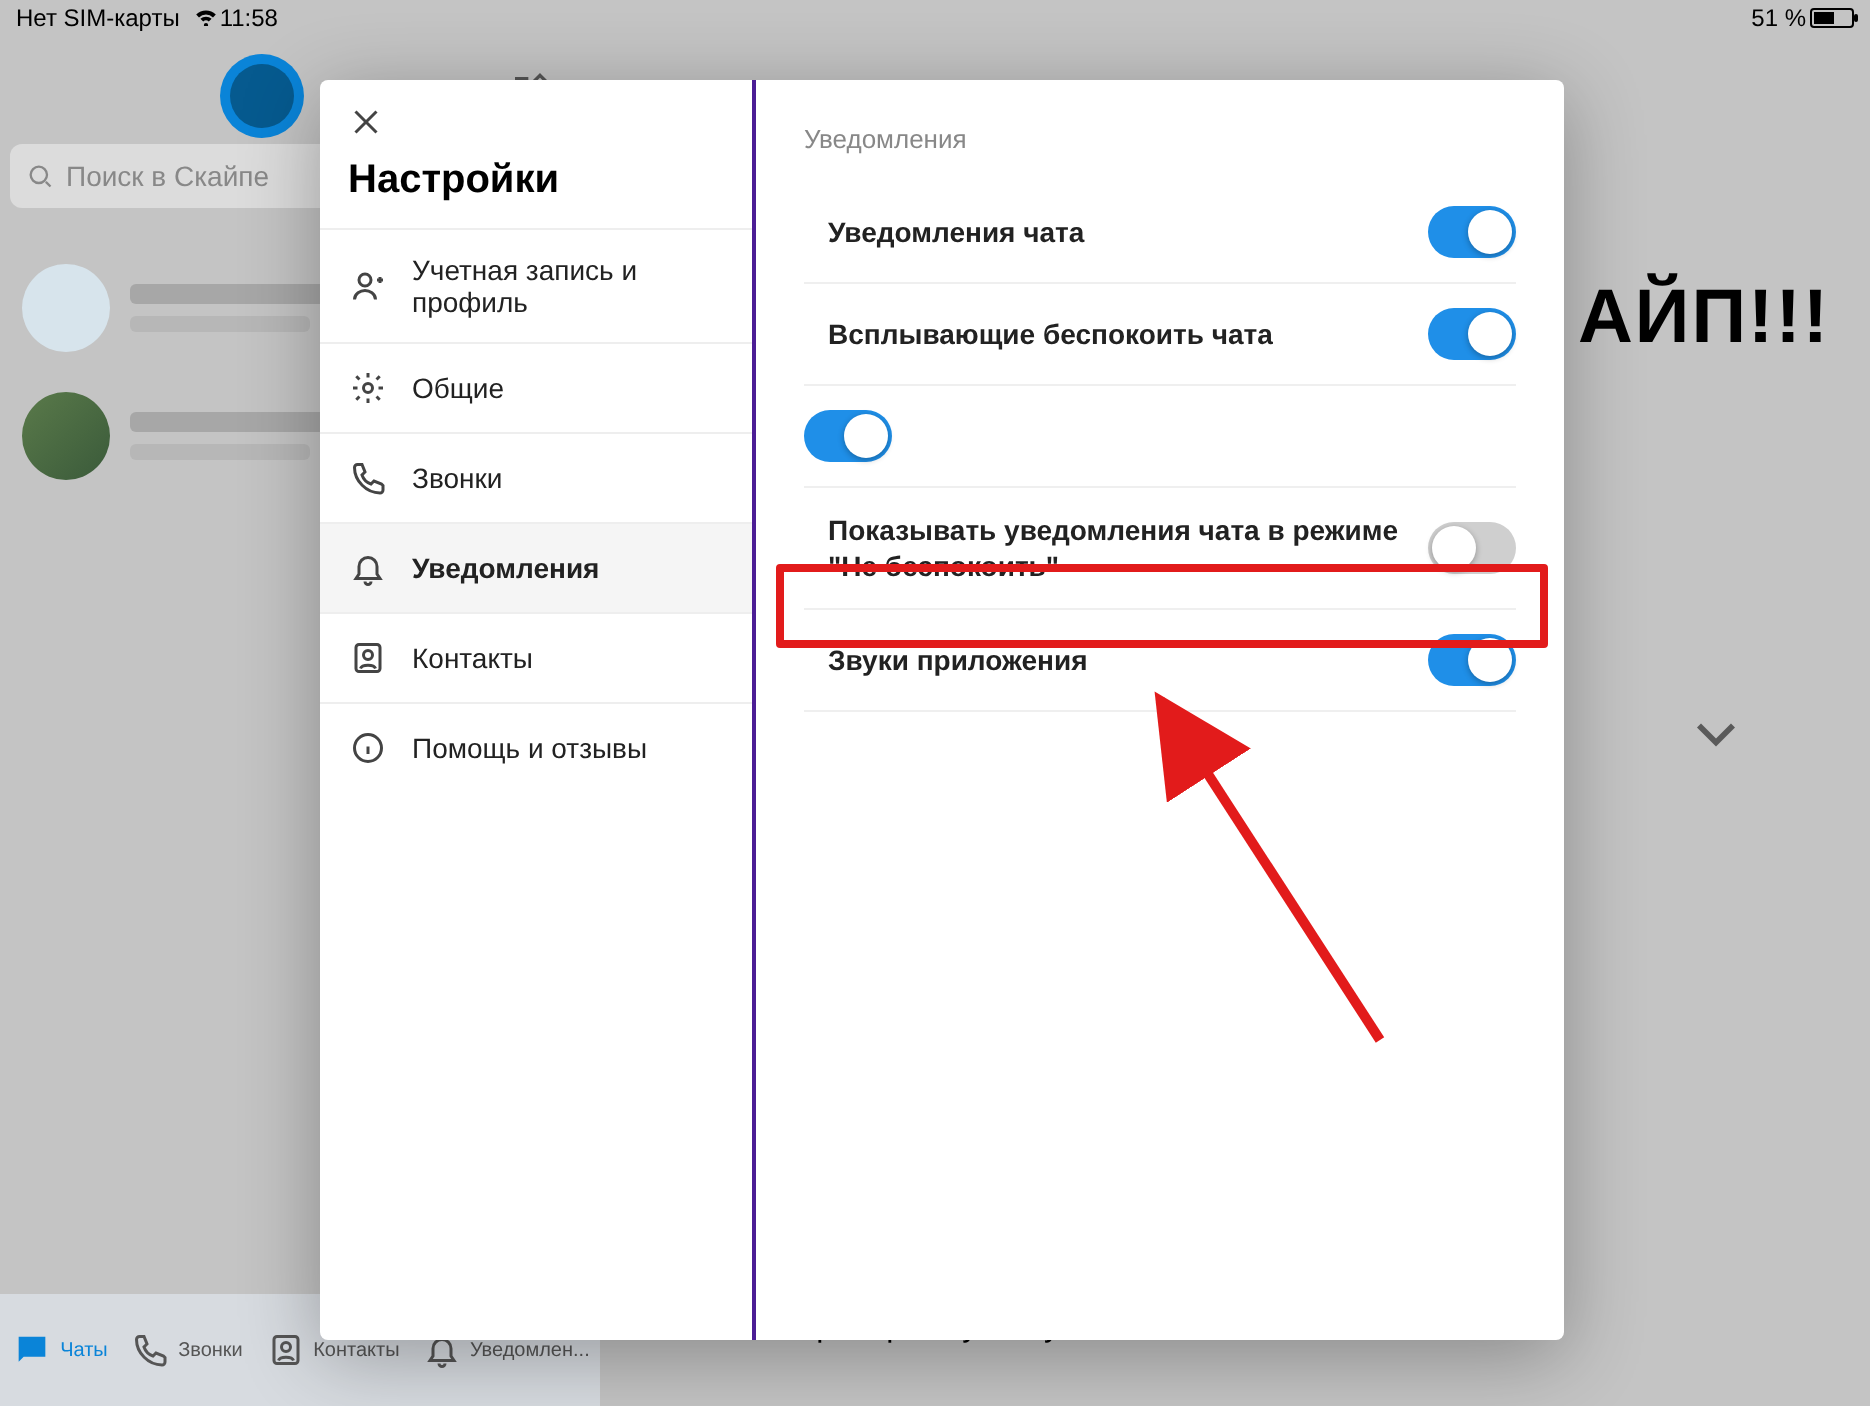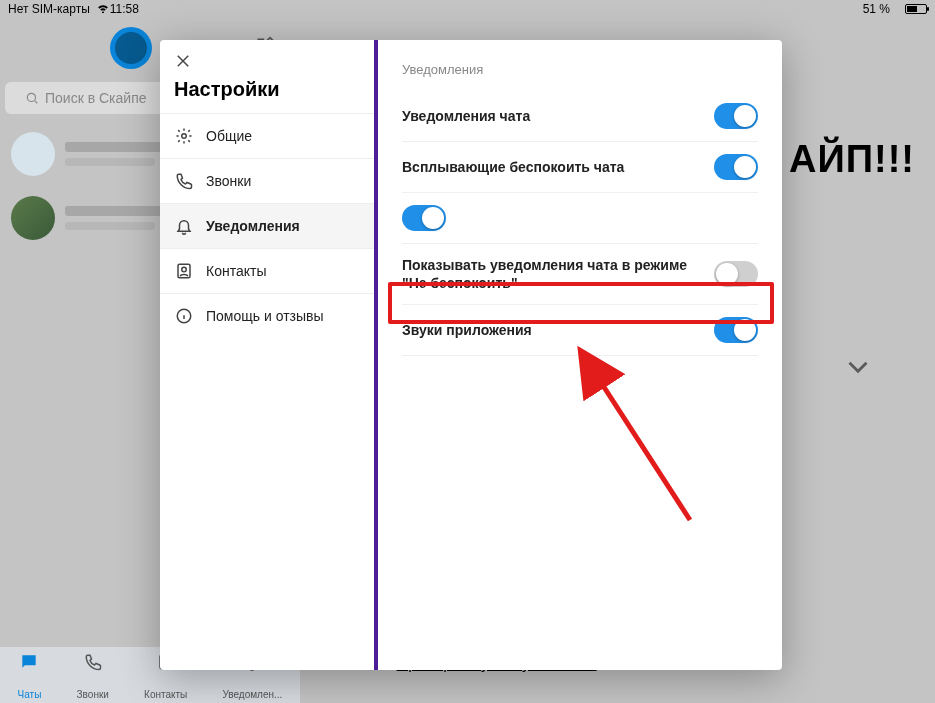--- a/index.html
+++ b/index.html
@@ -3,62 +3,62 @@
 <meta charset="utf-8">
 <style>
 * { box-sizing: border-box; margin: 0; padding: 0; font-family: -apple-system, "Segoe UI", Helvetica, Arial, sans-serif; }
 html, body { width: 935px; height: 703px; overflow: hidden; background: #f0f0f0; }
 .root { position: relative; width: 935px; height: 703px; background: #e8e8e8; }
 
 
 .status-bar { position: absolute; top: 0; left: 0; right: 0; height: 18px; display: flex; align-items: center; font-size: 12px; color: #000; padding: 0 8px; }
 .status-left { flex: 0 0 auto; display: flex; align-items: flex-start; gap: 6px; }
 .status-center { flex: 1; }
-.status-right { flex: 0 0 auto; display: flex; align-items: center; gap: 15px; }
+.status-right { flex: 0 0 auto; display: flex; align-items: center; gap: 2px; }
 .battery { width: 22px; height: 10px; border: 1px solid #000; border-radius: 2px; position: relative; display: inline-block; }
 .battery::after { content: ""; position: absolute; right: -3px; top: 2px; width: 2px; height: 4px; background: #000; border-radius: 1px; }
 .battery-fill { position: absolute; left: 1px; top: 1px; bottom: 1px; width: 50%; background: #000; }
 
 
 .dimmed-app { position: absolute; inset: 0; background: #c4c4c4; }
 .dim-header { position: absolute; top: 18px; left: 0; width: 300px; height: 60px; display: flex; align-items: center; gap: 10px; padding: 0 10px; }
 .avatar-circle { width: 42px; height: 42px; border-radius: 50%; background: #0a84d8; display: flex; align-items: center; justify-content: center; color: #fff; font-size: 20px; font-weight: bold; position: relative; margin-left: 100px; }
 .avatar-circle::after { content:""; position:absolute; inset:5px; border-radius:50%; background:#065a8f; }
 .compose-icon-bg { position: absolute; left: 255px; top: 36px; color: #555; }
-.dim-search { position: absolute; top: 82px; left: 5px; width: 286px; height: 32px; background: #dcdcdc; border-radius: 6px; display: flex; align-items: center; gap: 6px; padding: 0 20px; color: #888; font-size: 14px; }
+.dim-search { position: absolute; top: 72px; left: 5px; width: 286px; height: 32px; background: #dcdcdc; border-radius: 6px; display: flex; align-items: center; gap: 6px; padding: 0 8px; color: #888; font-size: 14px; }
 .dim-row { position: absolute; left: 5px; width: 286px; height: 56px; display: flex; align-items: center; gap: 10px; padding: 0 6px; }
 .dim-row .av { width: 44px; height: 44px; border-radius: 50%; background: #bfbfbf; }
 .dim-row .bars { flex: 1; }
 .dim-row .b1 { width: 120px; height: 10px; background: #a7a7a7; border-radius: 3px; margin-bottom: 6px; }
 .dim-row .b2 { width: 90px; height: 8px; background: #b7b7b7; border-radius: 3px; }
 .dim-banner { position: absolute; top: 100px; right: 20px; font-size: 38px; font-weight: 800; color: #000; letter-spacing: 1px; margin-top: 38px; }
 .dim-footer-text { position: absolute; bottom: 30px; left: 50%; transform: translateX(-50%); font-size: 16px; color: #000; }
 .dim-footer-text .lnk { text-decoration: underline; }
 .dim-chevron { position: absolute; right: 60px; top: 350px; color: #5a5a5a; }
 
 
 .tabbar { position: absolute; bottom: 0; left: 0; width: 300px; height: 56px; background: #d7dbe0; display: flex; align-items: center; justify-content: space-around; }
-.tabbar .tab { display: flex; flex-direction: column; align-items: center; gap: 16px; font-size: 10px; color: #555; }
+.tabbar .tab { display: flex; flex-direction: row; align-items: center; gap: 3px; font-size: 10px; color: #555; }
 .tabbar .tab.active { color: #0a84d8; }
 .tabbar .tab .ico { width: 22px; height: 22px; display:flex; align-items:center; justify-content:center; }
 
 
 .modal { position: absolute; top: 40px; left: 160px; width: 622px; height: 630px; background: #fff; border-radius: 4px; box-shadow: 0 8px 40px rgba(0,0,0,0.3); display: flex; overflow: hidden; z-index: 100; }
-.modal-left { width: 218px; border-right: 4px solid #4c1d95; display: flex; flex-direction: column; }
+.modal-left { width: 218px; border-right: 2px solid #4c1d95; display: flex; flex-direction: column; }
 .modal-left .close { padding: 12px 14px 4px; color: #444; }
 .modal-left .title { padding: 0 14px 12px; font-size: 20px; font-weight: 700; color: #000; }
 .nav { display: flex; flex-direction: column; }
 .nav-item { display: flex; align-items: center; gap: 12px; padding: 12px 14px; font-size: 14px; color: #222; border-top: 1px solid #eee; cursor: pointer; }
 .nav-item .ico { width: 20px; height: 20px; color: #444; display:flex; align-items:center; justify-content:center; flex-shrink:0; }
 .nav-item.selected { background: #f5f5f5; font-weight: 600; }
 
 .modal-right { flex: 1; padding: 22px 24px 10px; overflow: hidden; position: relative; }
 .panel-title { font-size: 13px; color: #888; margin-bottom: 14px; }
 .setting-row { display: flex; align-items: center; justify-content: space-between; padding: 12px 0; border-bottom: 1px solid #efefef; }
-.setting-row .lbl { font-size: 14px; font-weight: 600; color: #222; line-height: 1.3; padding-right: 14px; }
+.setting-row .lbl { font-size: 14px; font-weight: 600; color: #222; line-height: 1.3; padding-right: 14px; margin-left: 12px; }
 .toggle { width: 44px; height: 26px; border-radius: 13px; position: relative; flex-shrink: 0; }
 .toggle.on { background: #1f8fe8; }
 .toggle.off { background: #cfcfcf; }
 .toggle .knob { position: absolute; top: 2px; width: 22px; height: 22px; border-radius: 50%; background: #fff; box-shadow: 0 1px 3px rgba(0,0,0,0.3); }
 .toggle.on .knob { right: 2px; }
 .toggle.off .knob { left: 2px; }
 
 
 .ann-box { position: absolute; border: 4px solid #e21b1b; border-radius: 2px; pointer-events: none; z-index: 200; }
 .ann-arrow { position: absolute; z-index: 201; pointer-events: none; }
@@ -177,20 +177,30 @@
         <svg width="18" height="18" viewBox="0 0 24 24" fill="none" stroke="currentColor" stroke-width="2">
             <line x1="5" y1="5" x2="19" y2="19"></line>
             <line x1="19" y1="5" x2="5" y2="19"></line>
           </svg>
       </div>
       <div class="title">Настройки</div>
       <div class="nav">
         <div class="nav-item">
           <span class="ico">
               <svg width="18" height="18" viewBox="0 0 24 24" fill="none" stroke="currentColor" stroke-width="2">
+                <circle cx="10" cy="8" r="4"></circle>
+                <path d="M3 21c0-4 4-6 7-6s7 2 7 6"></path>
+                <path d="M18 8h4M20 6v4"></path>
+              </svg>
+            </span>
+          <span>Учетная запись и профиль</span>
+        </div>
+        <div class="nav-item">
+          <span class="ico">
+              <svg width="18" height="18" viewBox="0 0 24 24" fill="none" stroke="currentColor" stroke-width="2">
                 <circle cx="12" cy="12" r="3"></circle>
                 <path d="M12 2v3M12 19v3M4.2 4.2l2.1 2.1M17.7 17.7l2.1 2.1M2 12h3M19 12h3M4.2 19.8l2.1-2.1M17.7 6.3l2.1-2.1"></path>
               </svg>
             </span>
           <span>Общие</span>
         </div>
         <div class="nav-item">
           <span class="ico">
               <svg width="18" height="18" viewBox="0 0 24 24" fill="none" stroke="currentColor" stroke-width="2">
                 <path d="M22 17v3a2 2 0 0 1-2 2c-9 0-17-8-17-17a2 2 0 0 1 2-2h3l2 5-2 2c1 3 3 5 6 6l2-2 5 2z"></path>

